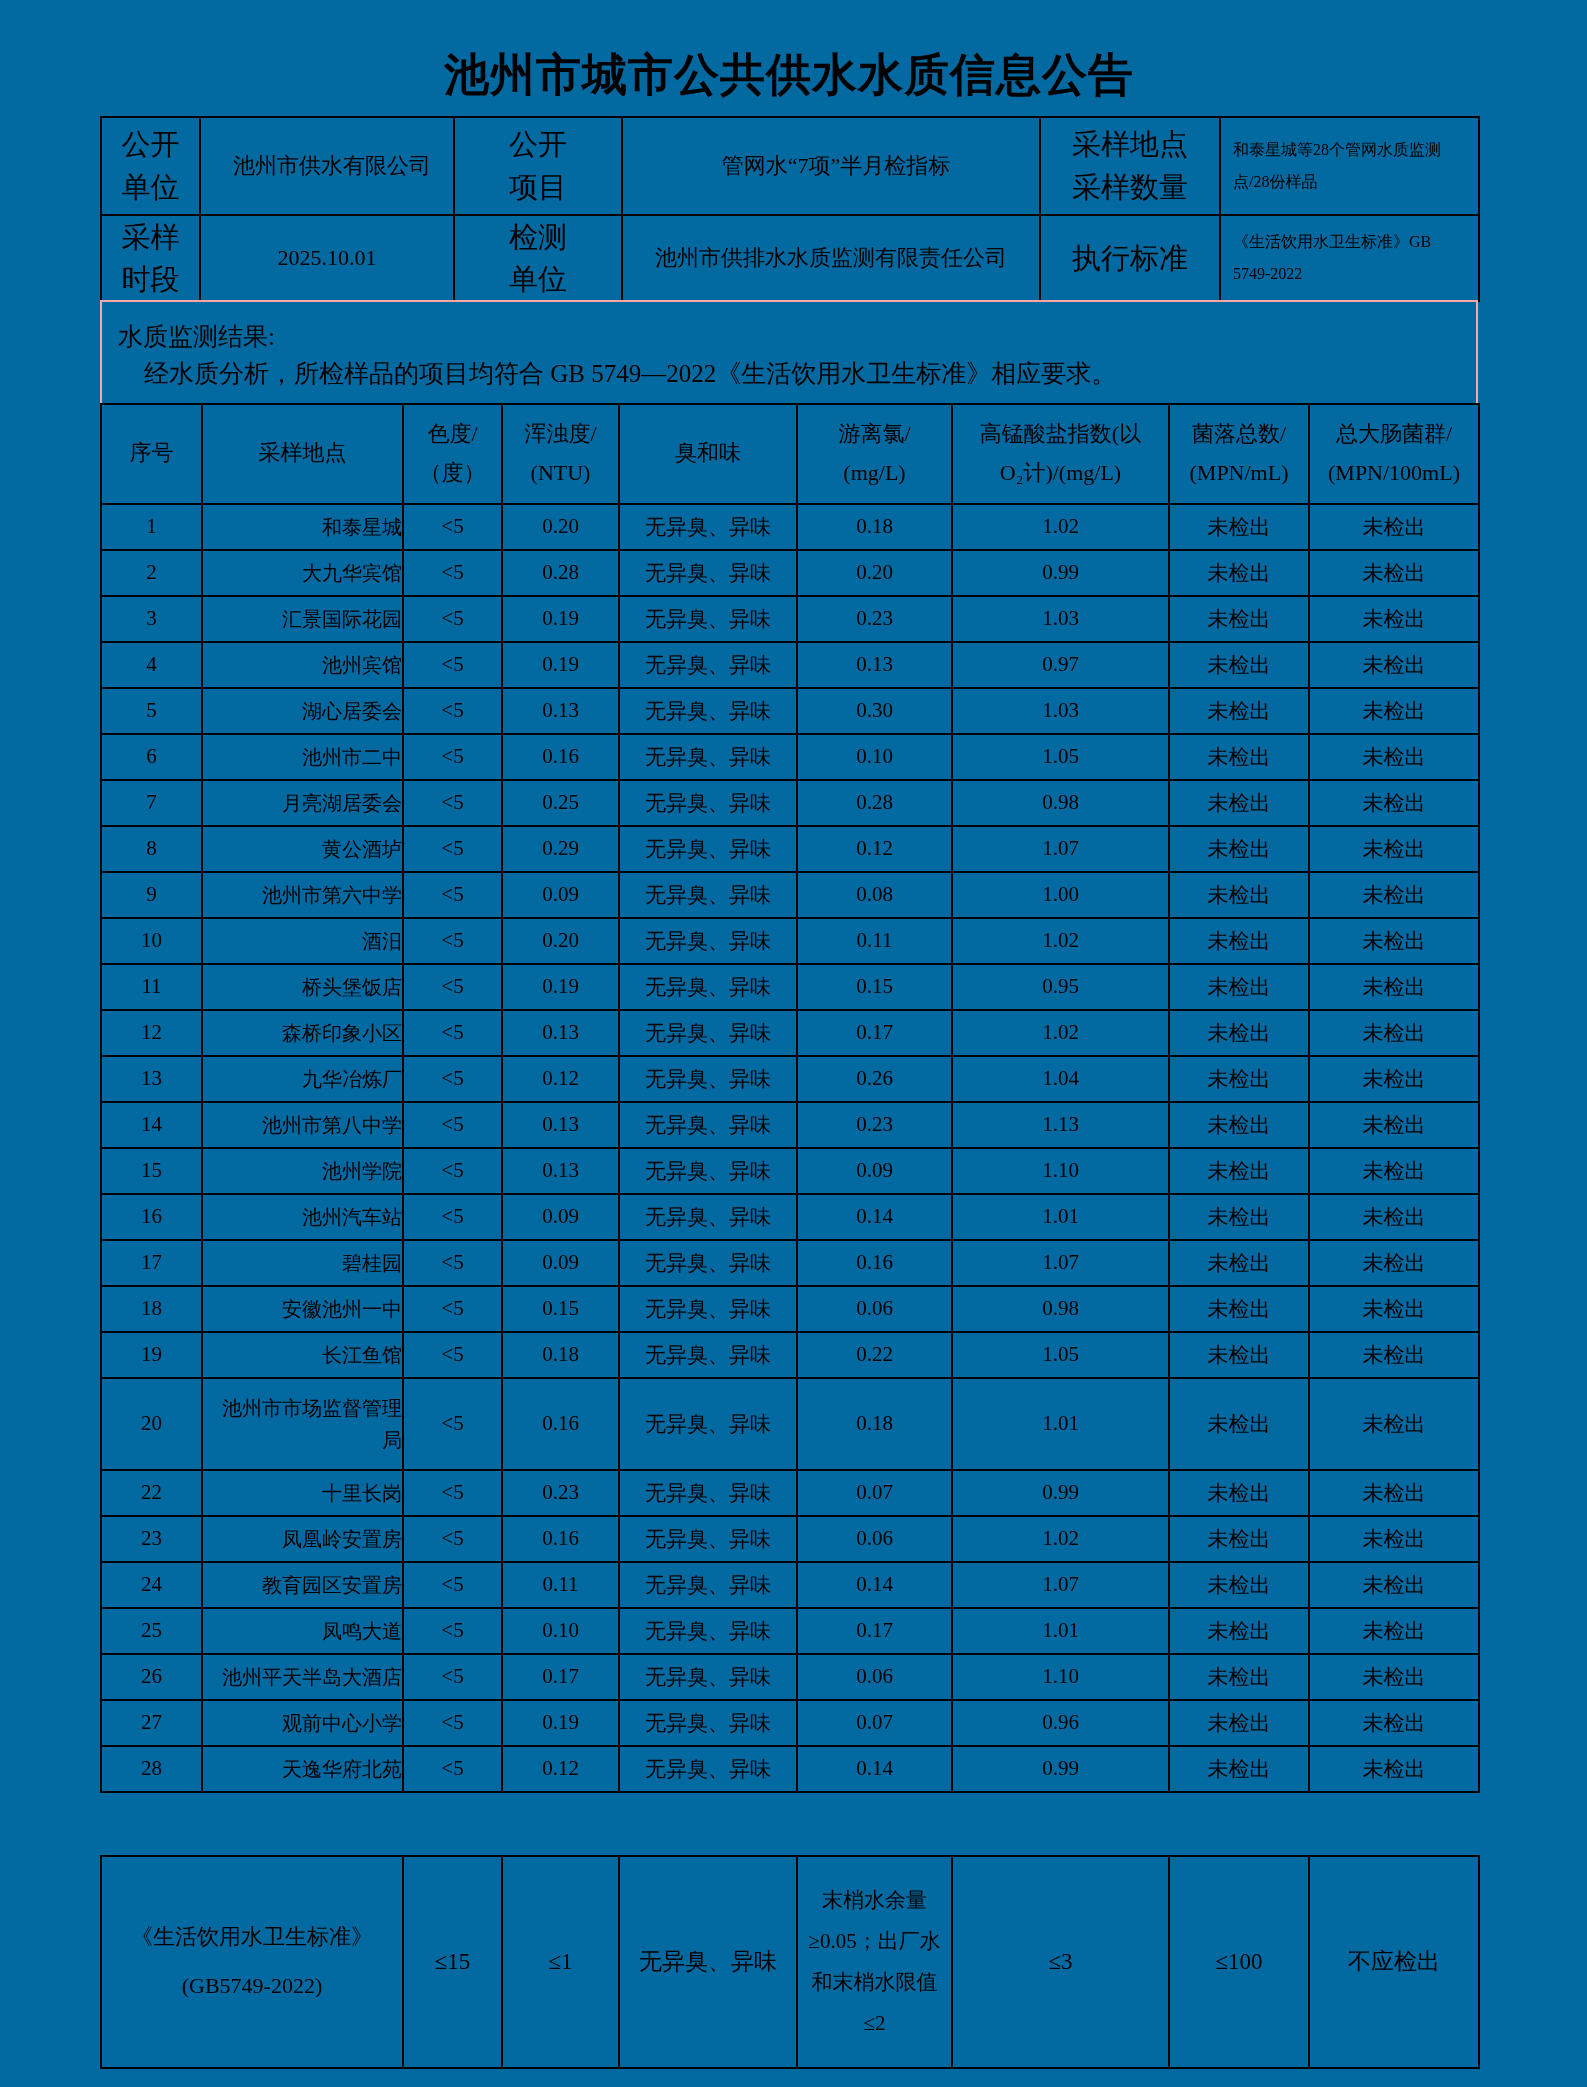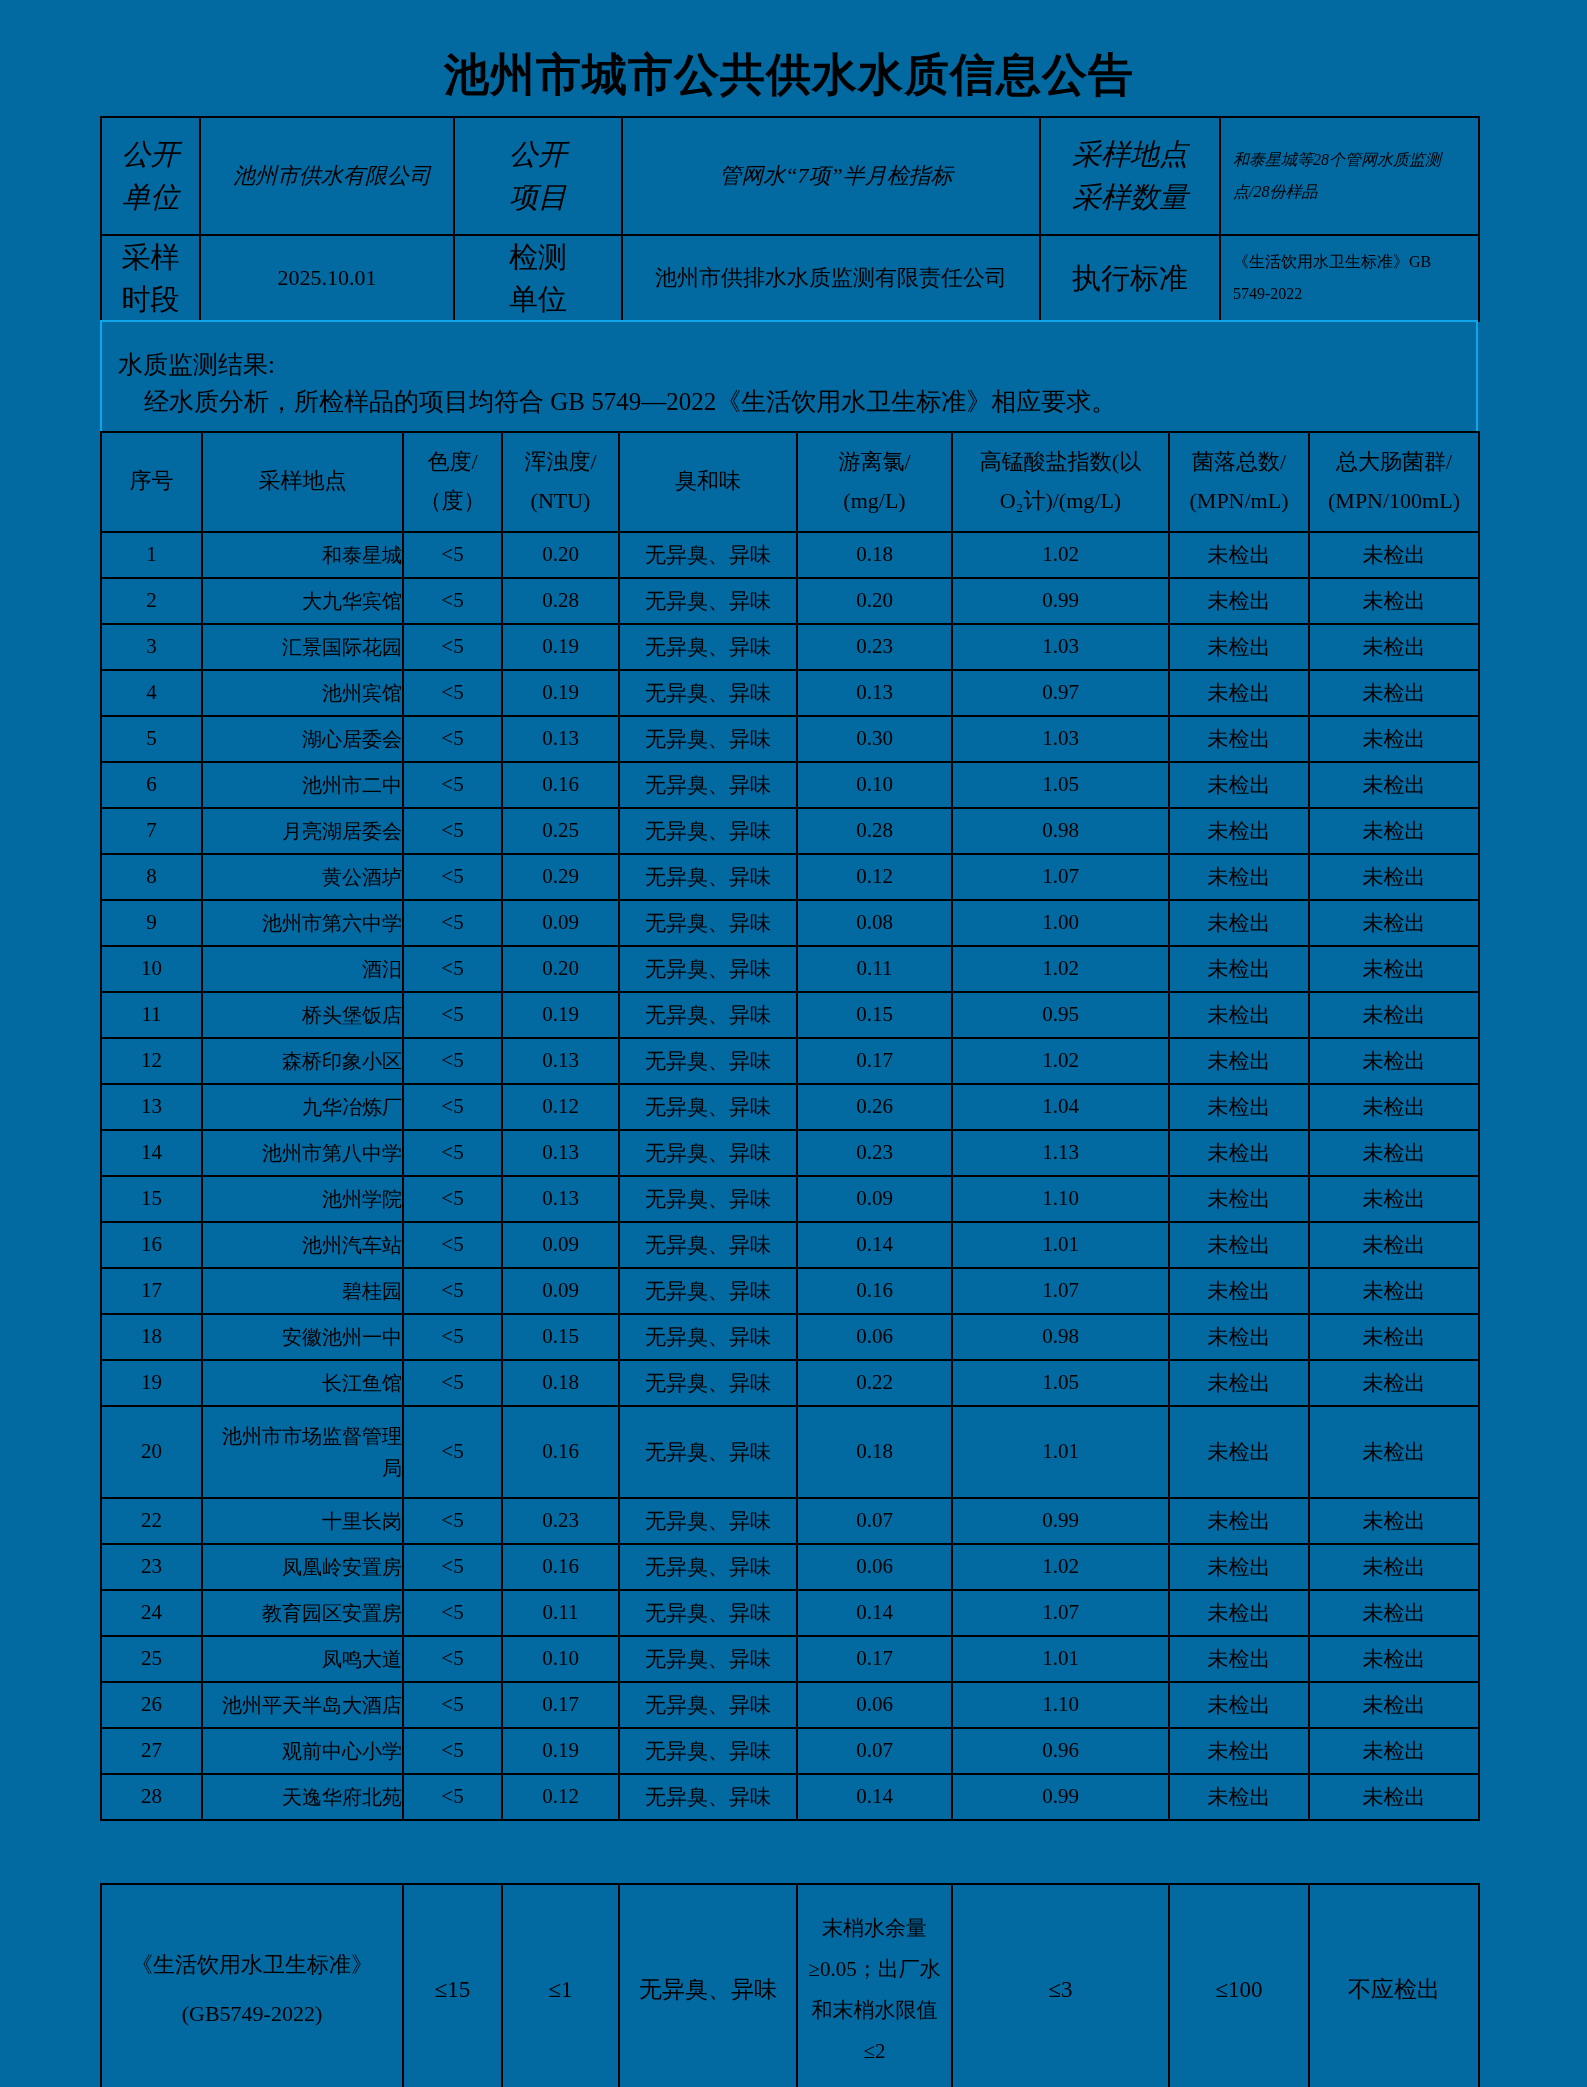--- a/index.html
+++ b/index.html
@@ -20,27 +20,27 @@
   td,th { border:2px solid #000; font-weight:normal; overflow:hidden; }
 
   
   .info-table td { vertical-align:middle; }
   .info-table .lbl {
     font-size:29px; text-align:center; white-space:pre-line; line-height:1.45;
   }
   .info-table .val { font-size:22px; text-align:center; padding:4px 10px; }
   .info-table .val.left { text-align:center; padding-left:20px; }
   .info-table .val.wrap { line-height:1.95; font-size:16px; text-align:left; padding:4px 12px; }
-  .row-a { height:118px;font-style:italic; }
+  .row-a { height:98px; }
   .row-b { height:84px; }
 
   
   .note-box {
-    width:1378px; border:2px solid #0ea5e9; margin-top:-2px;
-    padding:24px 10px 10px 16px; font-size:25px; line-height:1.5;
+    width:1378px; border:2px solid #fca5a5; margin-top:-2px;
+    padding:16px 10px 10px 16px; font-size:25px; line-height:1.5;
   }
   .note-box .note-line2 { padding-left:26px; }
 
   
   .results { margin-top:-2px; }
   .results th {
     height:100px; font-size:22px; line-height:1.75; text-align:center;
     vertical-align:middle; white-space:pre-line;
   }
   .results td { height:46px; font-size:21px; text-align:center; vertical-align:middle; }

